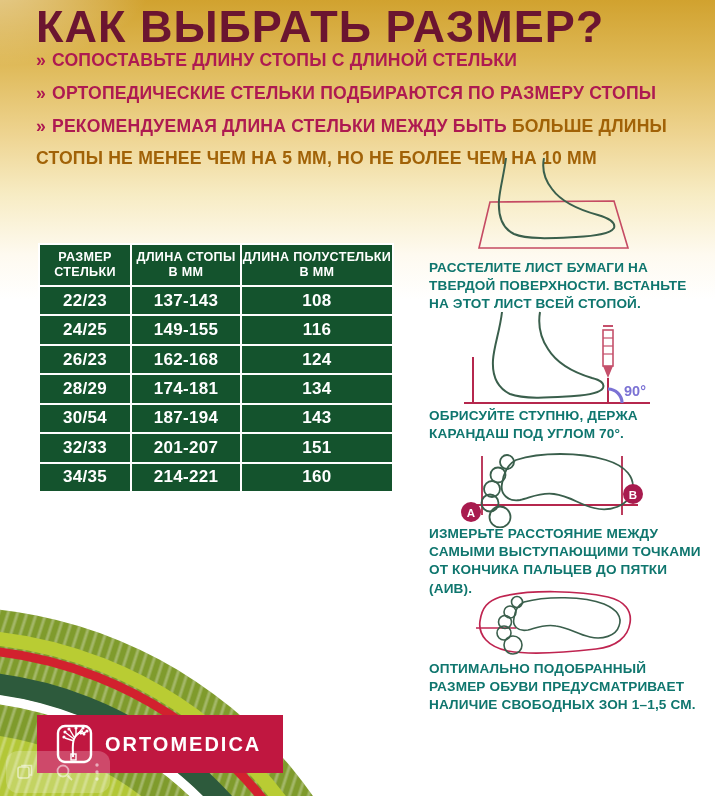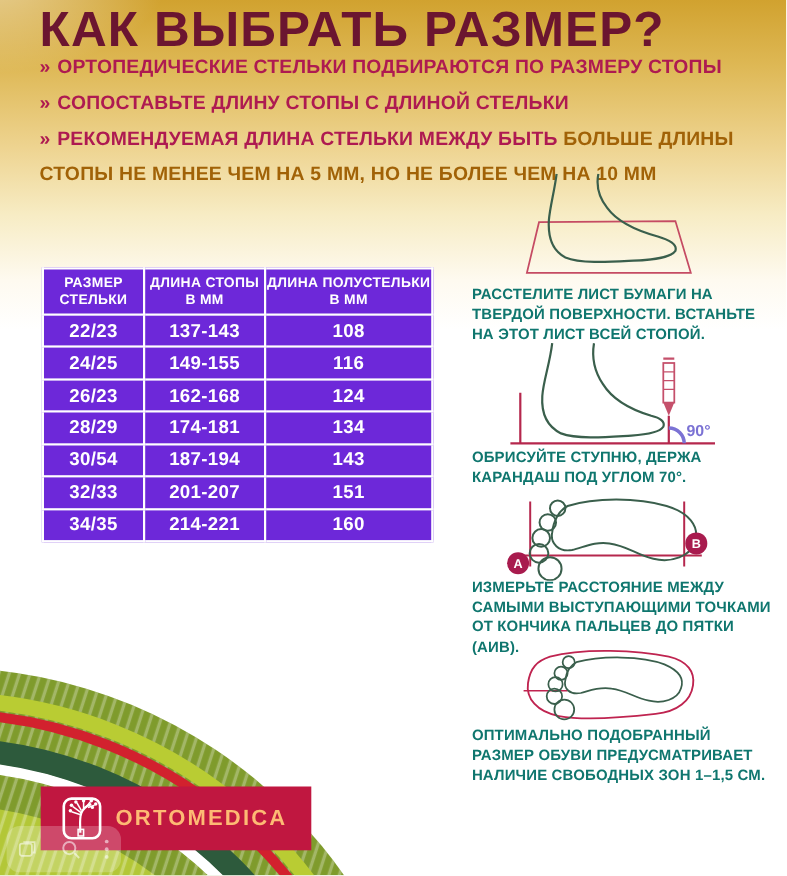--- a/index.html
+++ b/index.html
@@ -17,60 +17,60 @@
   .title{position:absolute;left:36px;top:1px;z-index:2;margin:0;
     font-size:45px;font-weight:800;letter-spacing:1px;color:#6b1530;white-space:nowrap;}
   .bullets{position:absolute;left:36px;top:44px;width:662px;z-index:2;}
   .bullet{margin:0 0 1px 0;font-size:17.6px;line-height:32px;font-weight:800;
     color:#ae1a51;letter-spacing:.2px;}
   .bullet .mk{margin-right:6px;}
   .bullet .strong{font-weight:700;color:#a16207;}
 
   
   .size-table{position:absolute;left:38px;top:243px;width:354px;height:250px;z-index:2;
-    border-collapse:collapse;table-layout:fixed;background:#6d28d9;}
+    border-collapse:collapse;table-layout:fixed;background:#14532d;}
   .size-table th,.size-table td{border:2px solid #ffffff;color:#fff;text-align:center;
     vertical-align:middle;padding:0;}
   .size-table th{font-size:12.6px;line-height:1.2;font-weight:800;height:40px;letter-spacing:.3px;}
   .size-table td{font-size:17px;font-weight:800;height:27px;letter-spacing:.3px;}
   .col1{width:92px;} .col2{width:110px;} .col3{width:152px;}
 
   
   .illo{position:absolute;z-index:2;}
   .cap{position:absolute;left:429px;width:276px;z-index:2;margin:0;
     font-size:13.6px;line-height:1.34;font-weight:800;color:#0f766e;letter-spacing:.15px;}
 
   
   .swirl{position:absolute;left:0;top:596px;z-index:1;pointer-events:none;}
 
   
   .banner{position:absolute;left:37px;top:715px;width:246px;height:58px;z-index:3;
     background:#c01740;display:flex;align-items:center;}
   .banner .logo-box{margin-left:19px;flex:0 0 auto;display:block;}
-  .banner .logo-text{color:#fdba74;font-size:20px;font-weight:800;letter-spacing:2px;
+  .banner .logo-text{color:#ffffff;font-size:20px;font-weight:800;letter-spacing:2px;
     margin-left:12px;white-space:nowrap;}
 
   
   .viewer{position:absolute;left:6px;top:751px;width:104px;height:42px;z-index:4;
     background:rgba(255,255,255,.22);border-radius:12px;display:flex;align-items:center;
     justify-content:space-between;padding:0 10px;box-sizing:border-box;}
   .viewer svg{opacity:.55;}
 </style>
 </head>
 <body>
 
 <div class="page">
 
   <div class="top-grad"></div>
 
   <h1 class="title">КАК ВЫБРАТЬ РАЗМЕР?</h1>
 
   <div class="bullets">
+    <p class="bullet"><span class="mk">»</span><span>СОПОСТАВЬТЕ ДЛИНУ СТОПЫ С ДЛИНОЙ СТЕЛЬКИ</span></p>
     <p class="bullet"><span class="mk">»</span><span>ОРТОПЕДИЧЕСКИЕ СТЕЛЬКИ ПОДБИРАЮТСЯ ПО РАЗМЕРУ СТОПЫ</span></p>
-    <p class="bullet"><span class="mk">»</span><span>СОПОСТАВЬТЕ ДЛИНУ СТОПЫ С ДЛИНОЙ СТЕЛЬКИ</span></p>
     <p class="bullet"><span class="mk">»</span><span>РЕКОМЕНДУЕМАЯ ДЛИНА СТЕЛЬКИ МЕЖДУ БЫТЬ </span><span class="strong">БОЛЬШЕ ДЛИНЫ СТОПЫ НЕ МЕНЕЕ ЧЕМ НА 5 ММ, НО НЕ БОЛЕЕ ЧЕМ НА 10 ММ</span></p>
   </div>
 
   <table class="size-table">
     <colgroup>
         <col class="col1">
         <col class="col2">
         <col class="col3">
       </colgroup>
     <thead>

